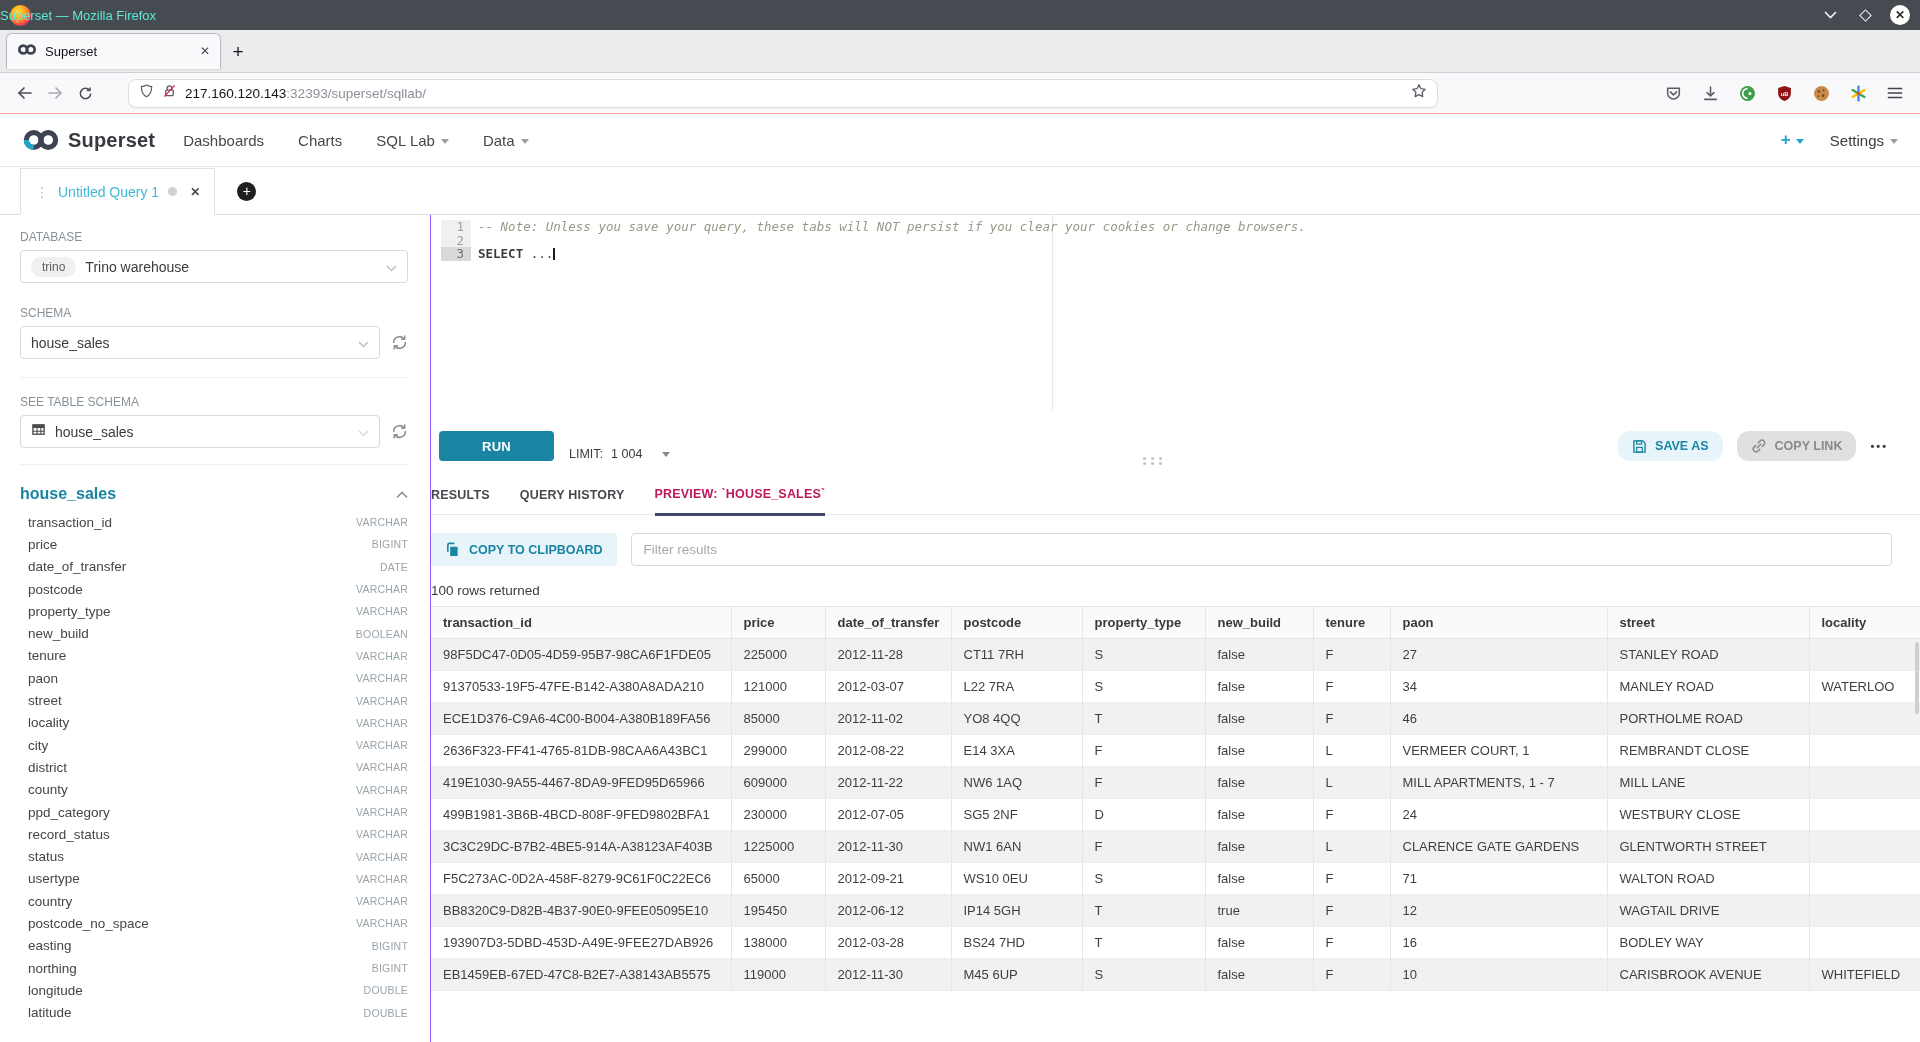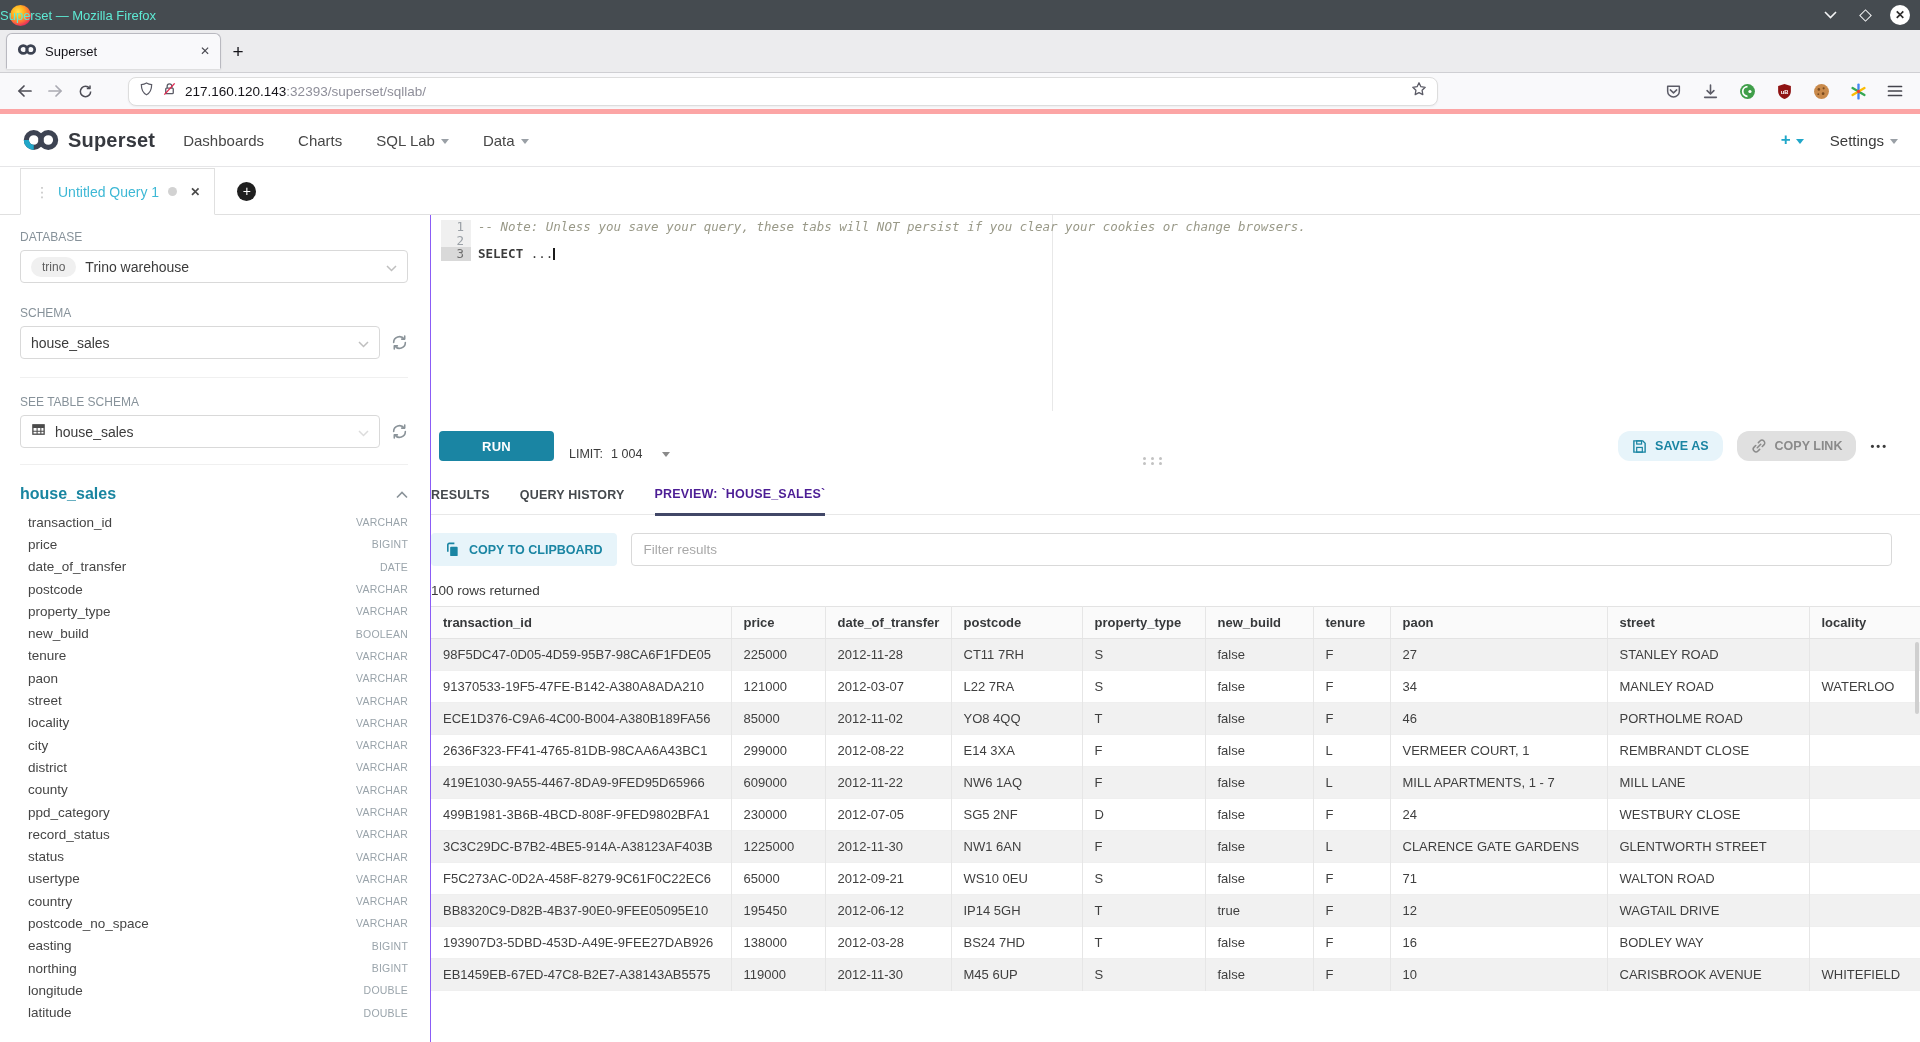--- a/index.html
+++ b/index.html
@@ -17,21 +17,21 @@
   .wc-close { background:#fff; border-radius:50%; color:#2b2b2b; font-size:12px; font-weight:bold; }
   .diamond { width:9px; height:9px; border:1.6px solid #f3f4f5; transform:rotate(45deg); display:inline-block; }
 
   .tabstrip { height:43px; background:#ececee; border-bottom:1px solid #cfcfd3; display:flex; align-items:flex-end; padding:0 6px; }
   .btab { height:36px; width:215px; background:#f9f9fb; border:1px solid #b9b9c0; border-radius:6px 6px 0 0; margin-bottom:3px;
     display:flex; align-items:center; padding:0 10px; gap:8px; border-bottom-color:#f9f9fb; box-shadow:0 1px 2px rgba(0,0,0,.08); }
   .btab-title { font-size:13px; color:#15141a; flex:1; }
   .btab-close { color:#4a4a52; font-size:12px; }
   .newtab { width:34px; height:34px; display:flex; align-items:center; justify-content:center; font-size:19px; color:#15141a; margin-bottom:3px; }
 
-  .urlbar { height:41px; background:#f9f9fb; border-bottom:5px solid #fca5a5; display:flex; align-items:center; padding:0 10px; }
+  .urlbar { height:41px; background:#f9f9fb; border-bottom:1px solid #fca5a5; display:flex; align-items:center; padding:0 10px; }
   .nav-ic { width:30px; height:28px; display:flex; align-items:center; justify-content:center; }
   .urlbox { width:1310px; height:29px; background:#fff; border:1px solid #ddd; border-radius:8px; margin-left:28px;
     display:flex; align-items:center; padding:0 10px; gap:8px; box-shadow:0 1px 2px rgba(0,0,0,.05); }
   .url-text { font-size:13.5px; color:#15141a; flex:1; white-space:nowrap; overflow:hidden; }
   .url-text .host { color:#15141a; }
   .url-text .rest { color:#8f8f9a; }
   .ext-icons { margin-left:auto; display:flex; align-items:center; gap:19px; padding-right:6px; }
   .ext { width:18px; height:18px; display:flex; align-items:center; justify-content:center; }
 
   
@@ -103,21 +103,21 @@
     font-size:12.5px; font-weight:bold; border:none; font-family:inherit; }
   .save-as { background:#e7f4fa; color:#1a85a3; }
   .copy-link { background:#e0e0e0; color:#8a8a8a; }
   .more-dots { font-size:11px; font-weight:bold; color:#3b3b3b; letter-spacing:2px; }
   .grip { position:absolute; left:712px; bottom:-4px; width:22px; display:grid; grid-template-columns:repeat(3,1fr); gap:2px; }
   .grip i { width:3px; height:3px; border-radius:50%; background:#c2c2c2; }
 
   
   .rtabs { margin-top:14px; height:40px; border-bottom:1px solid #e8e8e8; display:flex; align-items:flex-end; gap:30px; }
   .rtab { font-size:12.5px; font-weight:600; color:#45494d; padding-bottom:12px; letter-spacing:.2px; }
-  .rtab.active { border-bottom:3px solid #414767; margin-bottom:-2px; color:#4c1d95; }
+  .rtab.active { border-bottom:3px solid #414767; margin-bottom:-2px; color:#be185d; }
 
   
   .res-tools { margin-top:18px; display:flex; align-items:center; }
   .copy-clip { height:33px; background:#e7f4fa; color:#1a85a3; border:none; border-radius:4px; font-family:inherit;
     font-size:12.5px; font-weight:bold; display:flex; align-items:center; gap:9px; padding:0 14px; }
   .filter-input { flex:1; height:33px; margin-left:14px; margin-right:28px; border:1px solid #d9d9d9; border-radius:4px;
     font-size:13.5px; padding:0 12px; color:#3b3b3b; font-family:inherit; outline:none; }
   .filter-input::placeholder { color:#a8a8a8; }
   .rows-returned { margin-top:17px; font-size:13.5px; color:#3b3b3b; }
 

